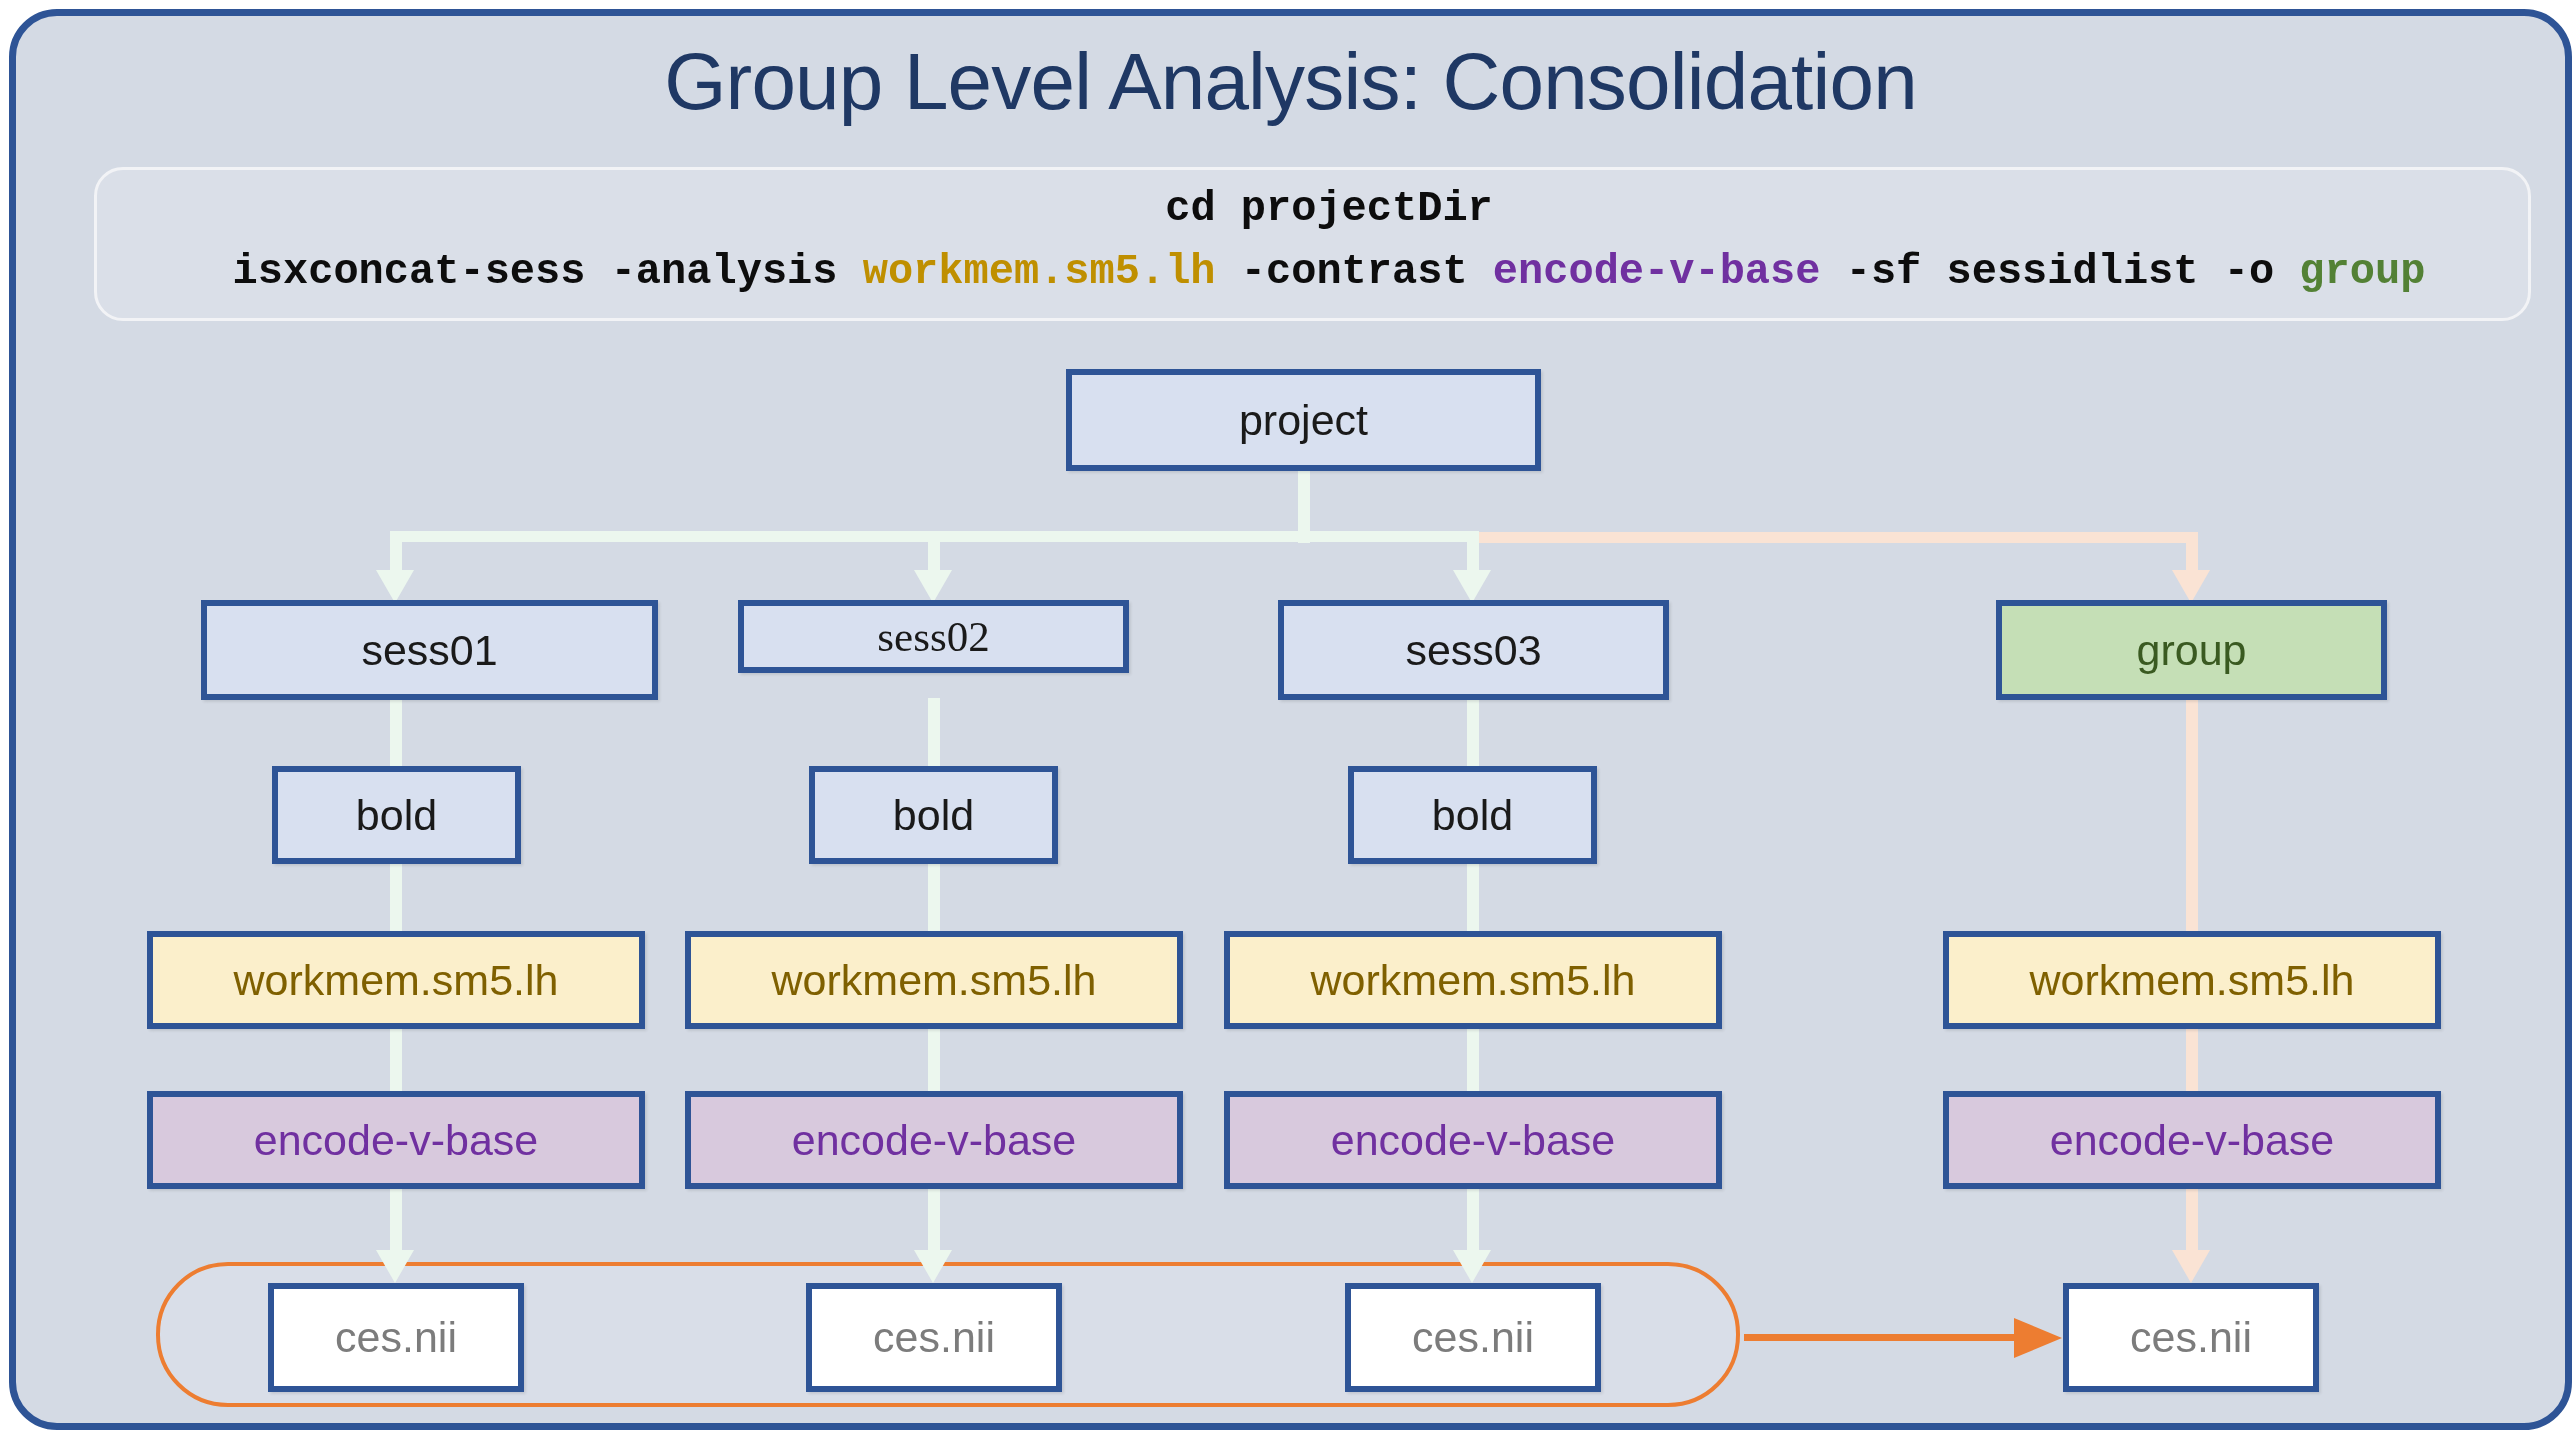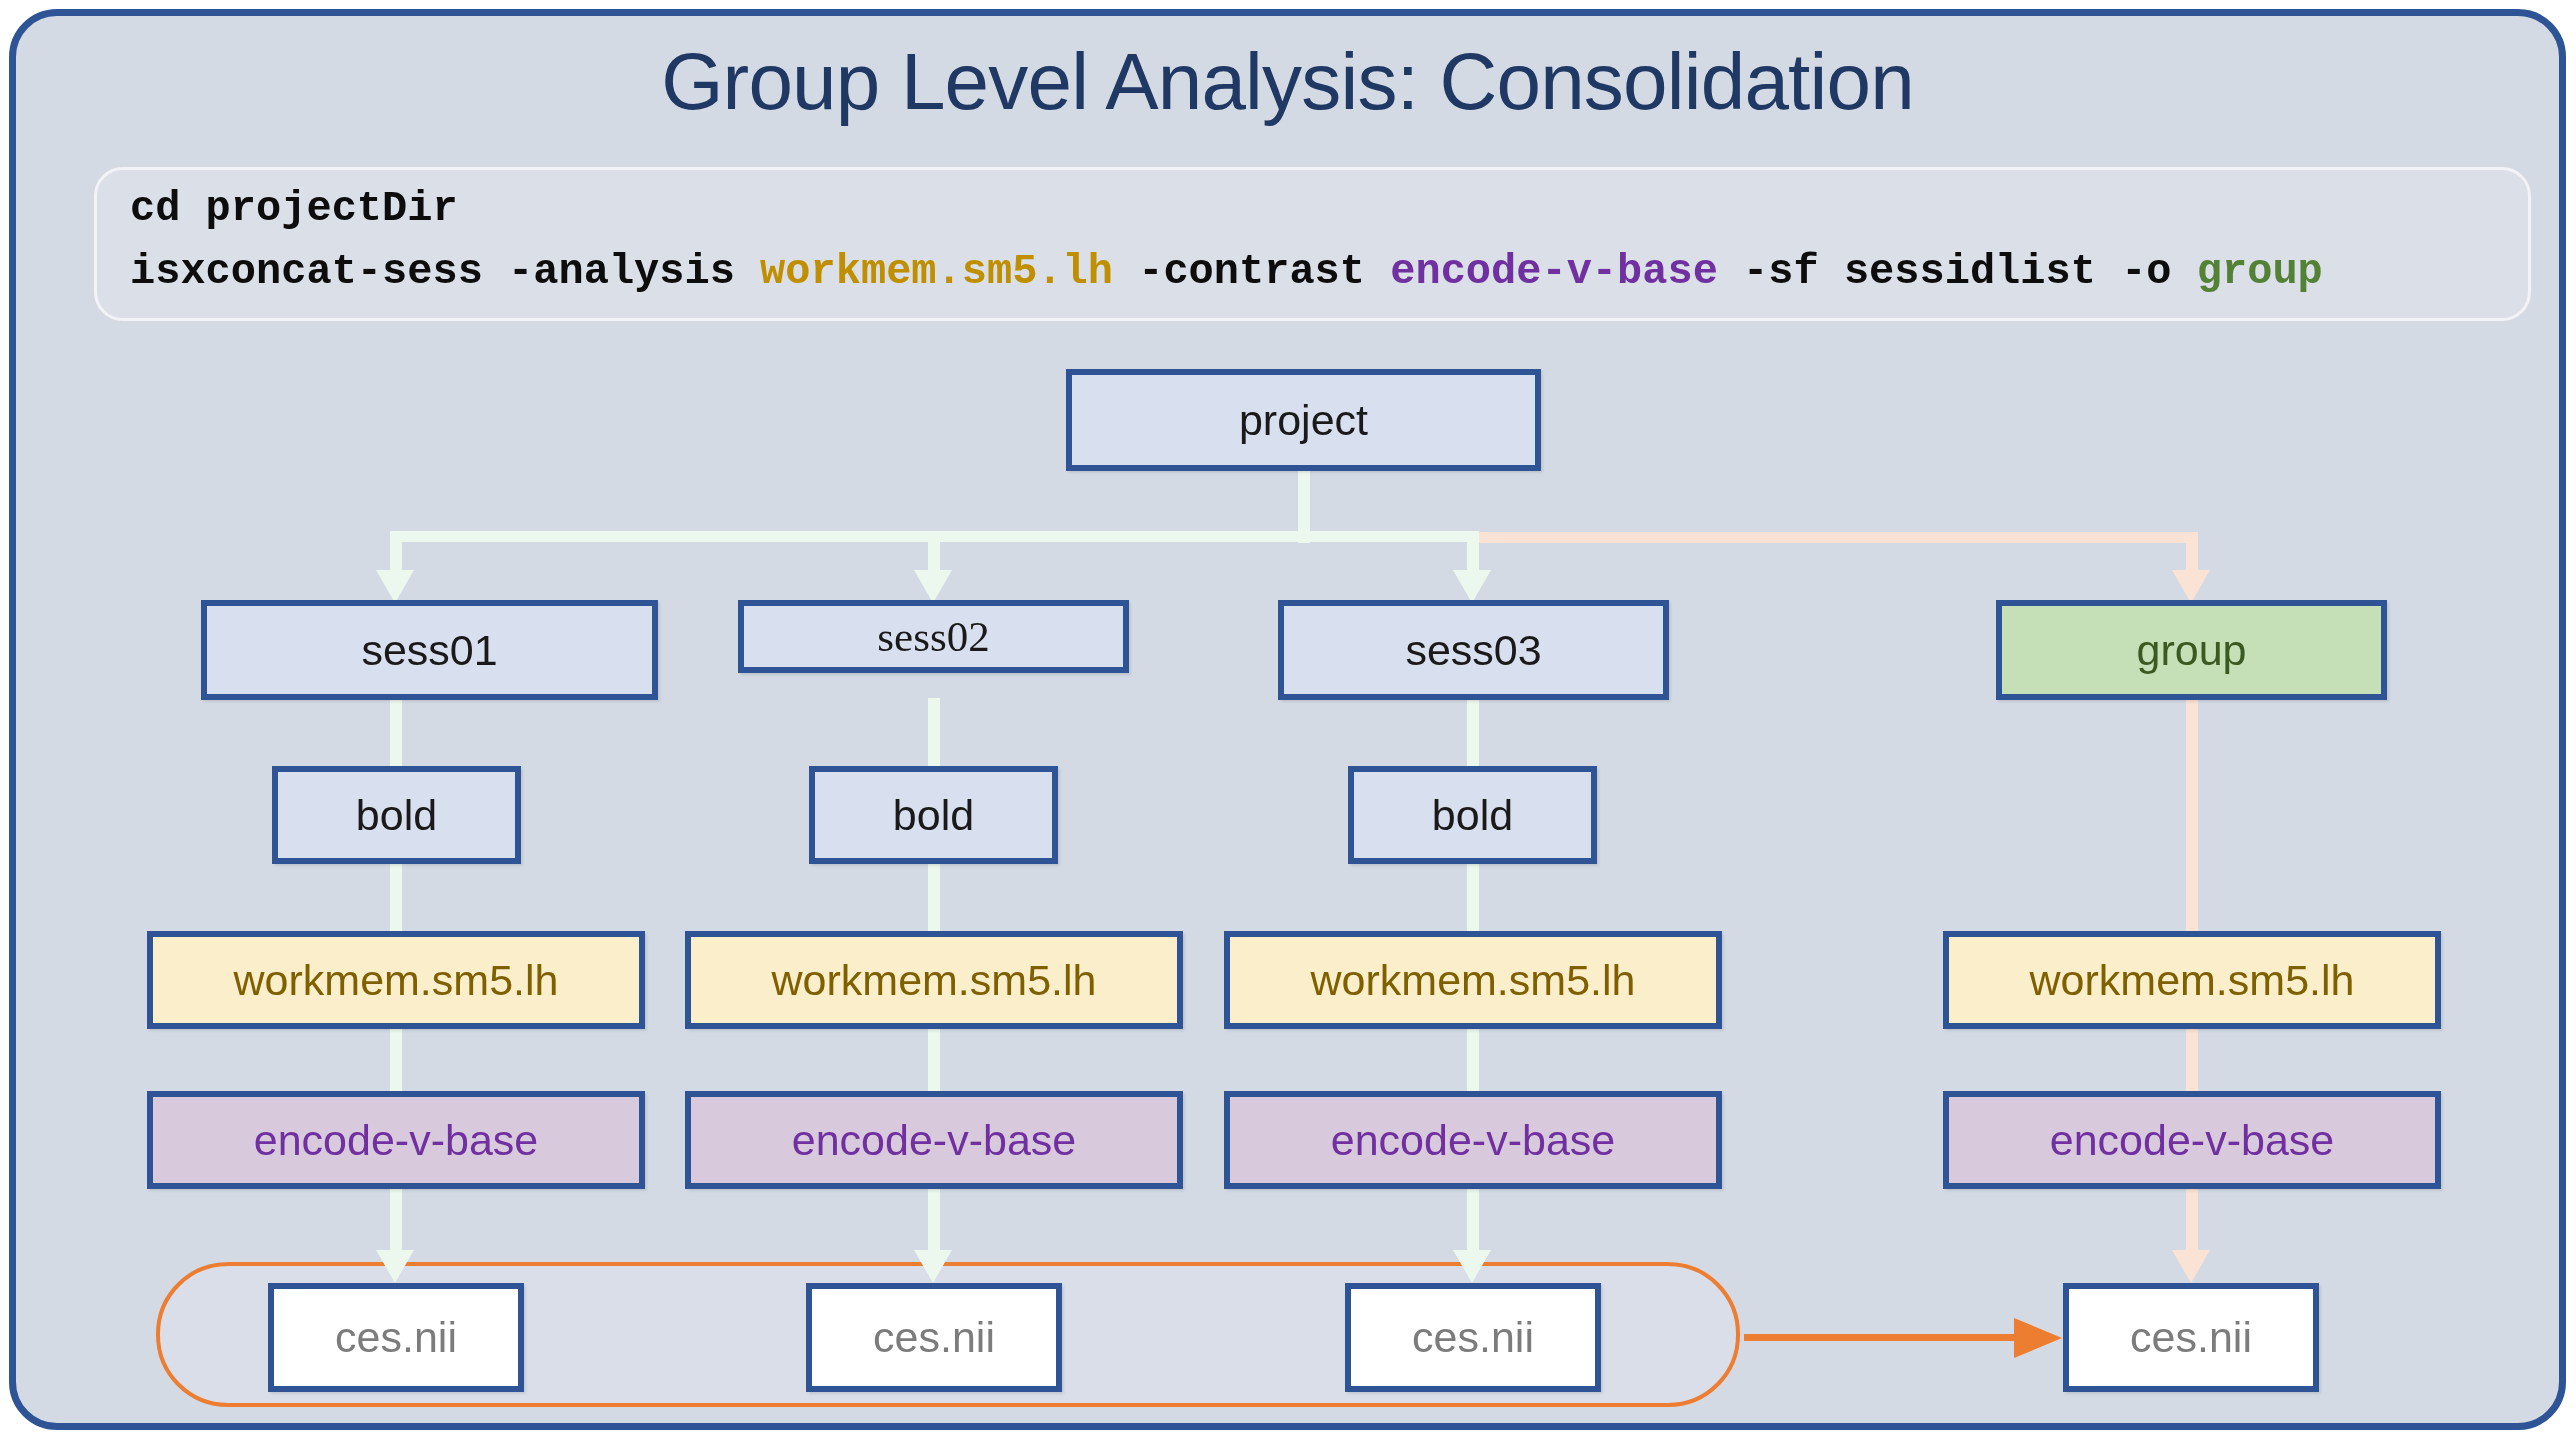--- a/index.html
+++ b/index.html
@@ -4,39 +4,41 @@
 <style>
   html,body{margin:0;padding:0;background:#ffffff;}
   body{width:2576px;height:1440px;position:relative;font-family:"Liberation Sans",sans-serif;}
 
   .slide{
     position:absolute;left:9px;top:9px;width:2543px;height:1407px;
     background:var(--c-bg);
     border:7.5px solid var(--c-border);
     border-radius:48px;
     overflow:hidden;
+    padding-left:6px;
   }
 
   .title{
     position:absolute;left:0;top:19.6px;width:100%;
     text-align:center;
     font-size:80px;color:var(--c-title);
     letter-spacing:-0.8px;
   }
 
   .codeblock{
     position:absolute;left:78px;top:151px;width:2398px;height:140px;
     background:var(--c-codeblock-bg);
     border:3.8px solid var(--c-codeblock-border);
     border-radius:29px;
     font-family:"Liberation Mono",monospace;
     font-weight:bold;font-size:42px;line-height:63px;
     color:var(--c-black);
     padding:7.5px 0 0 33px;
     white-space:pre;
+    text-align:center;
   }
   .tok-gold{color:var(--c-gold-code);}
   .tok-purple{color:var(--c-purple);}
   .tok-green{color:var(--c-code-green);}
 
   .box{
     position:absolute;
     border:6.8px solid var(--c-border);
     background:var(--c-box-blue);
     display:flex;align-items:center;justify-content:center;

